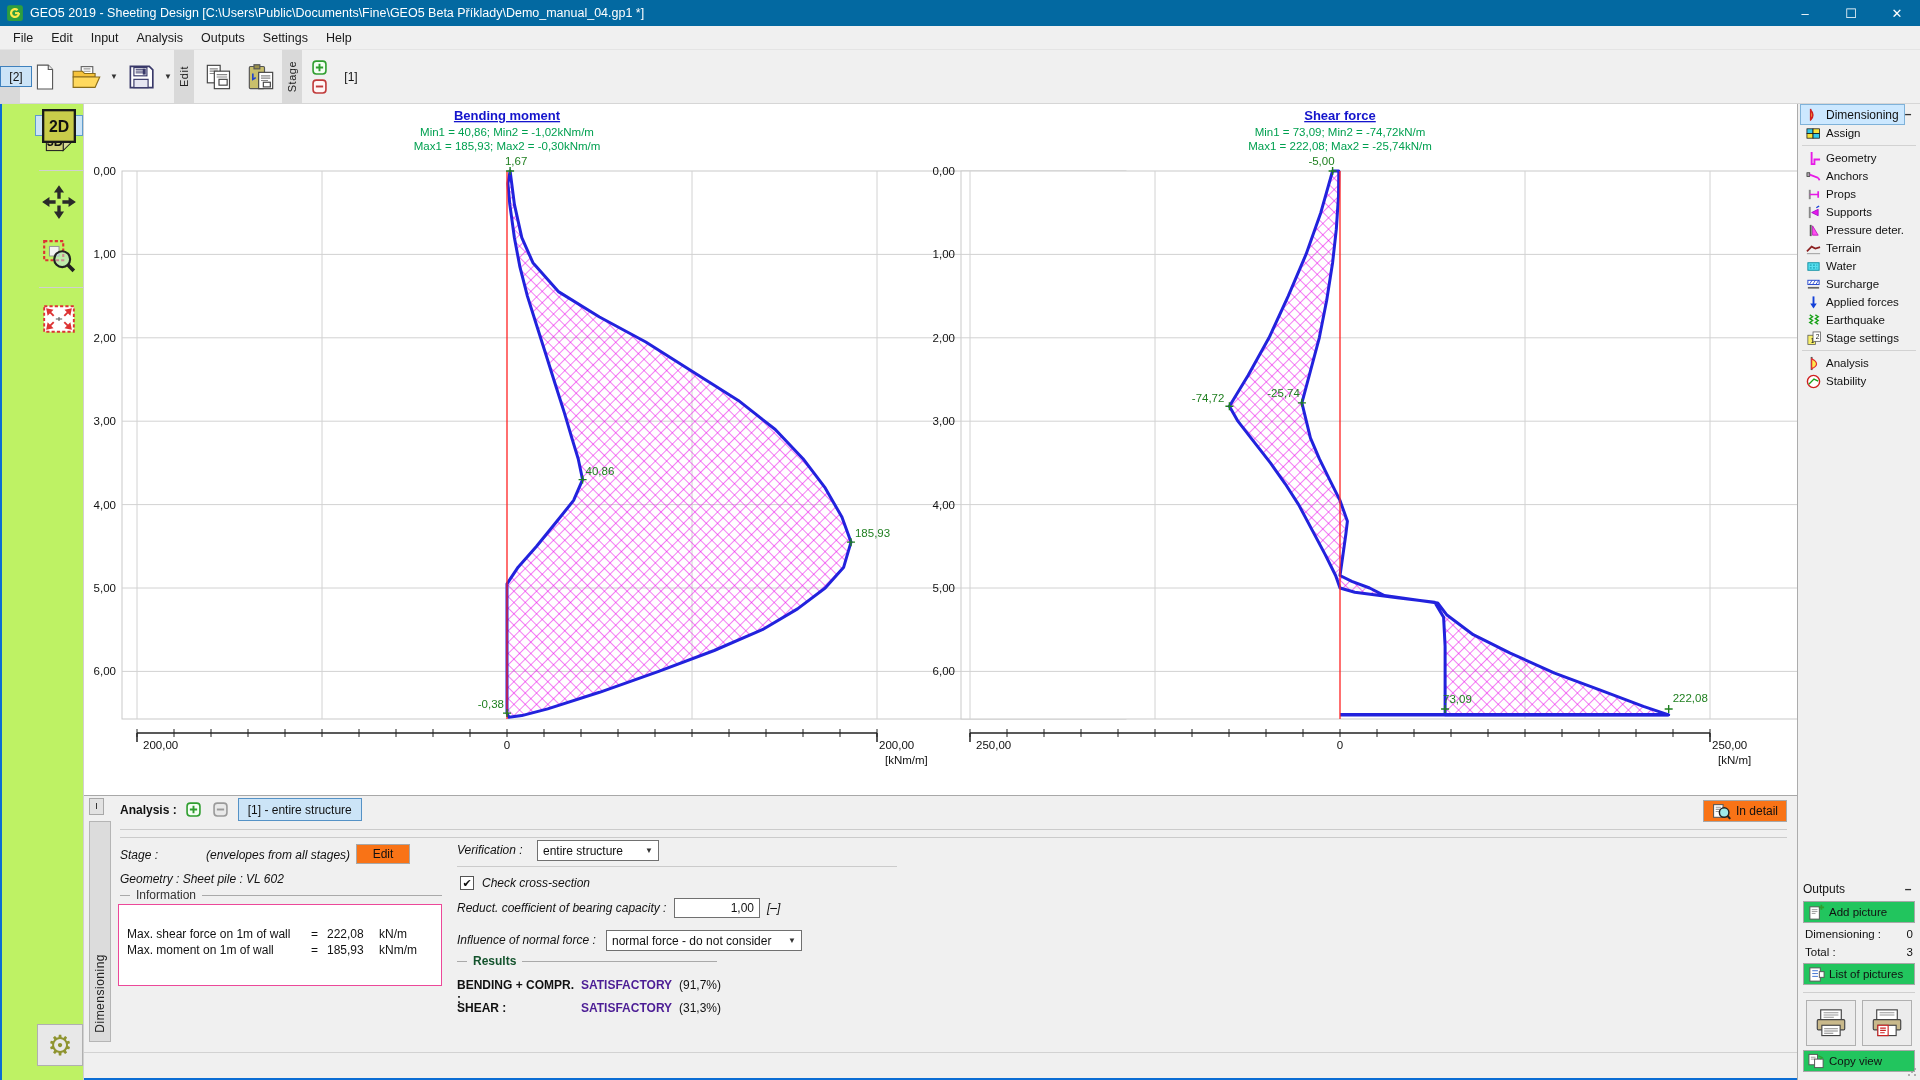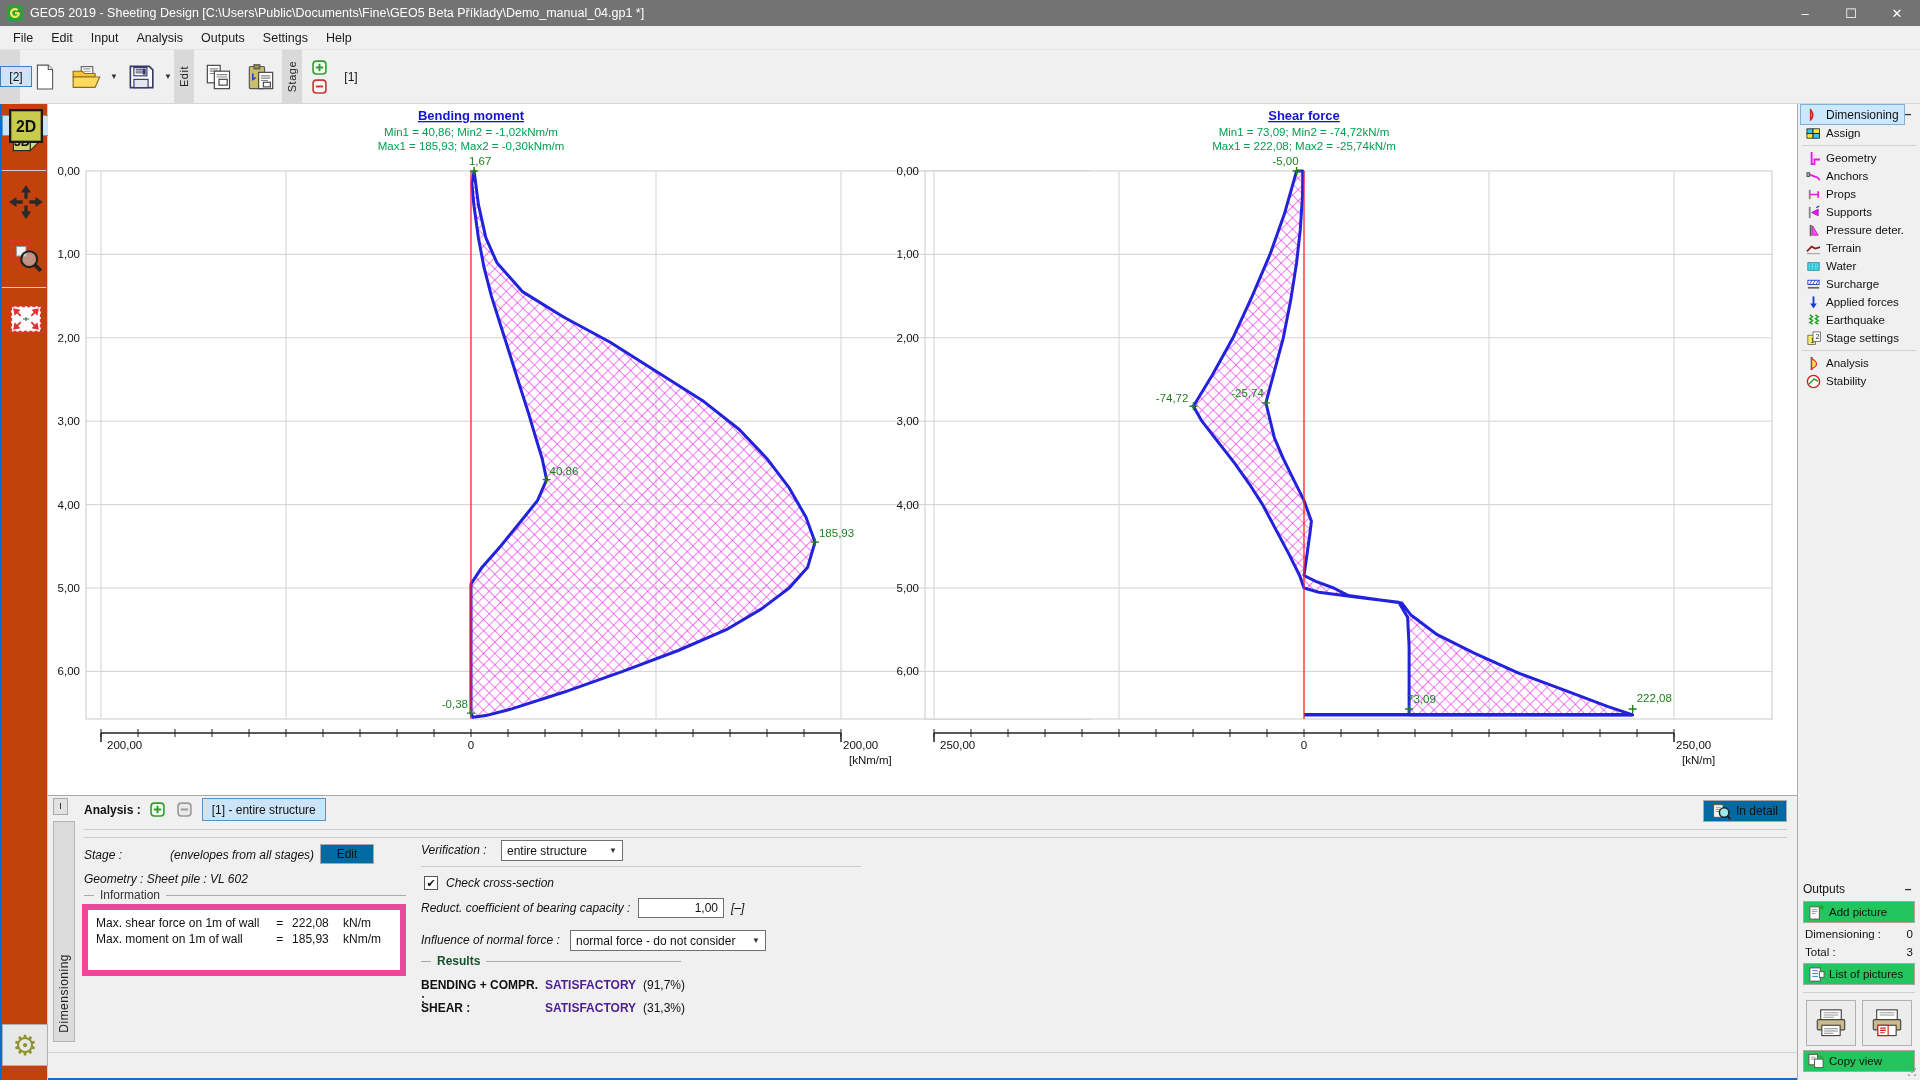--- a/index.html
+++ b/index.html
@@ -1,37 +1,37 @@
 <!DOCTYPE html>
 <html><head>
 <meta charset="utf-8">
 <style>
   * { margin:0; padding:0; box-sizing:border-box; }
   html,body { width:1920px; height:1080px; overflow:hidden; font-family:"Liberation Sans",sans-serif; }
   .win { width:1920px; height:1080px; background:#0b6dd4; display:flex; flex-direction:column; }
   
-  .titlebar { height:26px; background:#737373; color:#fff; display:flex; align-items:center; font-size:12.5px; }
+  .titlebar { height:26px; background:#0369a1; color:#fff; display:flex; align-items:center; font-size:12.5px; }
   .titlebar .appicon { width:18px; height:18px; margin:0 6px 0 6px; display:inline-flex; }
   .titlebar .ttl { flex:1; white-space:nowrap; overflow:hidden; }
   .wbtn { width:46px; height:26px; display:flex; align-items:center; justify-content:center; font-size:13px; color:#fff; }
   
   .menubar { height:24px; background:#f0f0f0; display:flex; align-items:center; font-size:12.5px; color:#1a1a1a; padding-left:4px; border-bottom:1px solid #e4e4e4; }
   .menubar span { padding:3px 9px; }
   
   .toolbar { height:54px; background:#f0f0f0; display:flex; align-items:stretch; border-bottom:1px solid #d6d6d6; }
   .vlabel { width:20px; background:#d9d9d9; color:#222; font-size:11px; display:flex; align-items:center; justify-content:center; margin-right:4px; }
   .vtext { writing-mode:vertical-rl; transform:rotate(180deg); letter-spacing:.5px; }
   .tbtn { width:42px; display:flex; align-items:center; justify-content:center; align-self:center; height:46px; border:1px solid transparent; }
   .dd { width:12px; font-size:8px; color:#333; align-self:center; text-align:center; }
   .pmcol { display:flex; flex-direction:column; justify-content:center; gap:4px; margin:0 8px 0 6px; }
   .stagebtn { width:32px; height:38px; align-self:center; display:flex; align-items:center; justify-content:center; font-size:12px; color:#111; margin-right:6px; border:1px solid transparent; }
   .stagebtn.sel { background:#cce4f7; border:1px solid #3f81bd; }
   
   .mainrow { flex:1; display:flex; min-height:0; }
-  .iconbar { width:46px; background:#c2410c; border-right:1px solid #d0d0d0; display:flex; flex-direction:column; align-items:flex-start; padding-top:8px; margin-left:2px; }
+  .iconbar { width:82px; background:#bef264; border-right:1px solid #d0d0d0; display:flex; flex-direction:column; align-items:flex-end; padding-top:8px; margin-left:2px; }
   .ibtn { width:48px; height:48px; display:flex; align-items:center; justify-content:center; margin:3px 0; border:1px solid transparent; }
   .ibtn.sel { background:#cce4f7; border:1px solid #5f9ccc; }
   .isep { width:44px; border-top:1px solid #d0d0d0; margin:4px 0; }
   .gearbtn { margin-top:auto; margin-bottom:14px; width:46px; height:42px; background:#e8e8e8; border:1px solid #b0b0b0; display:flex; align-items:center; justify-content:center; font-size:28px; color:#8f9430; }
   .centercol { display:flex; flex-direction:column; min-width:0; flex:1; }
   .canvas { position:relative; background:#fff; height:691px; }
   .canvas svg { position:absolute; left:0; top:0; }
   
   .rightcol { width:123px; background:#f0f0f0; border-left:1px solid #acacac; display:flex; flex-direction:column; font-size:11.5px; color:#111; position:relative; }
   .phead { display:flex; align-items:center; height:20px; padding:0 5px; font-size:12px; color:#111; }
@@ -52,26 +52,26 @@
   .collapsebtn { position:absolute; left:5px; top:2px; width:15px; height:17px; background:#e2e2e2; border:1px solid #a8a8a8; font-size:9px; text-align:center; line-height:15px; }
   .dimstrip { position:absolute; left:5px; top:25px; bottom:10px; width:22px; background:#dcdcdc; border:1px solid #b5b5b5; display:flex; flex-direction:column; justify-content:flex-end; align-items:center; padding-bottom:8px; font-size:12px; color:#222; }
   .abar { position:absolute; left:36px; top:2px; display:flex; align-items:center; gap:7px; }
   .abar .albl { font-weight:bold; }
   .sqbtn { width:20px; height:20px; display:flex; align-items:center; justify-content:center; border:1px solid transparent; }
   .atab { height:23px; display:flex; align-items:center; padding:0 9px; background:#cce4f7; border:1px solid #5592c6; font-size:12px; }
   .indetail { position:absolute; right:10px; top:4px; height:22px; background:#e7e7e7; border:1px solid #a8a8a8; display:flex; align-items:center; gap:5px; padding:0 8px; }
   .bsep1 { position:absolute; left:36px; right:10px; top:33px; border-top:1px solid #cbcbcb; }
   .bsep2 { position:absolute; left:36px; right:10px; top:41px; border-top:1px solid #cbcbcb; }
   .lbl { position:absolute; white-space:nowrap;font-style:italic; }
-  .btn { background:#0369a1; border:1px solid #a8a8a8; display:flex; align-items:center; justify-content:center; font-size:12px; }
+  .btn { background:#f97316; border:1px solid #a8a8a8; display:flex; align-items:center; justify-content:center; font-size:12px; }
   .grpline { position:absolute; display:flex; align-items:center; color:#333; }
   .grpline i { font-style:normal; padding:0 6px 0 6px; }
   .grpline::before { content:""; width:10px; border-top:1px solid #a9a9a9; }
   .grpline::after { content:""; flex:1; border-top:1px solid #a9a9a9; }
-  .infobox { position:absolute; left:34px; top:108px; width:324px; height:72px; background:#fff; border:6px solid #ec4899; padding:6px 8px; }
+  .infobox { position:absolute; left:34px; top:108px; width:324px; height:82px; background:#fff; border:1px solid #ec4899; padding:22px 8px; }
   .irow { display:flex; }
   .irow .il { width:184px; } .irow .ie { width:16px; } .irow .iv { width:52px; } .irow .iu { width:50px; }
   .sel { background:#fff; border:1px solid #707070; height:21px; display:flex; align-items:center; padding:0 5px; position:absolute; font-size:12px; }
   .sel .car { margin-left:auto; font-size:8px; color:#333; padding-left:6px; }
   .inputbox { position:absolute; background:#fff; border:1px solid #707070; height:20px; display:flex; align-items:center; justify-content:flex-end; padding:0 5px; font-size:12px; }
   .cb { position:absolute; width:14px; height:14px; background:#fff; border:1px solid #555; font-size:11px; line-height:12px; text-align:center; color:#111; }
   .resrow { position:absolute; display:flex; }
   .resrow .rn { width:124px; font-weight:bold; }
   .resrow .rs { width:98px; font-weight:bold; color:#4c1d95; }
   .statusbar { height:26px; background:#f0f0f0; border-top:1px solid #d2d2d2; }

